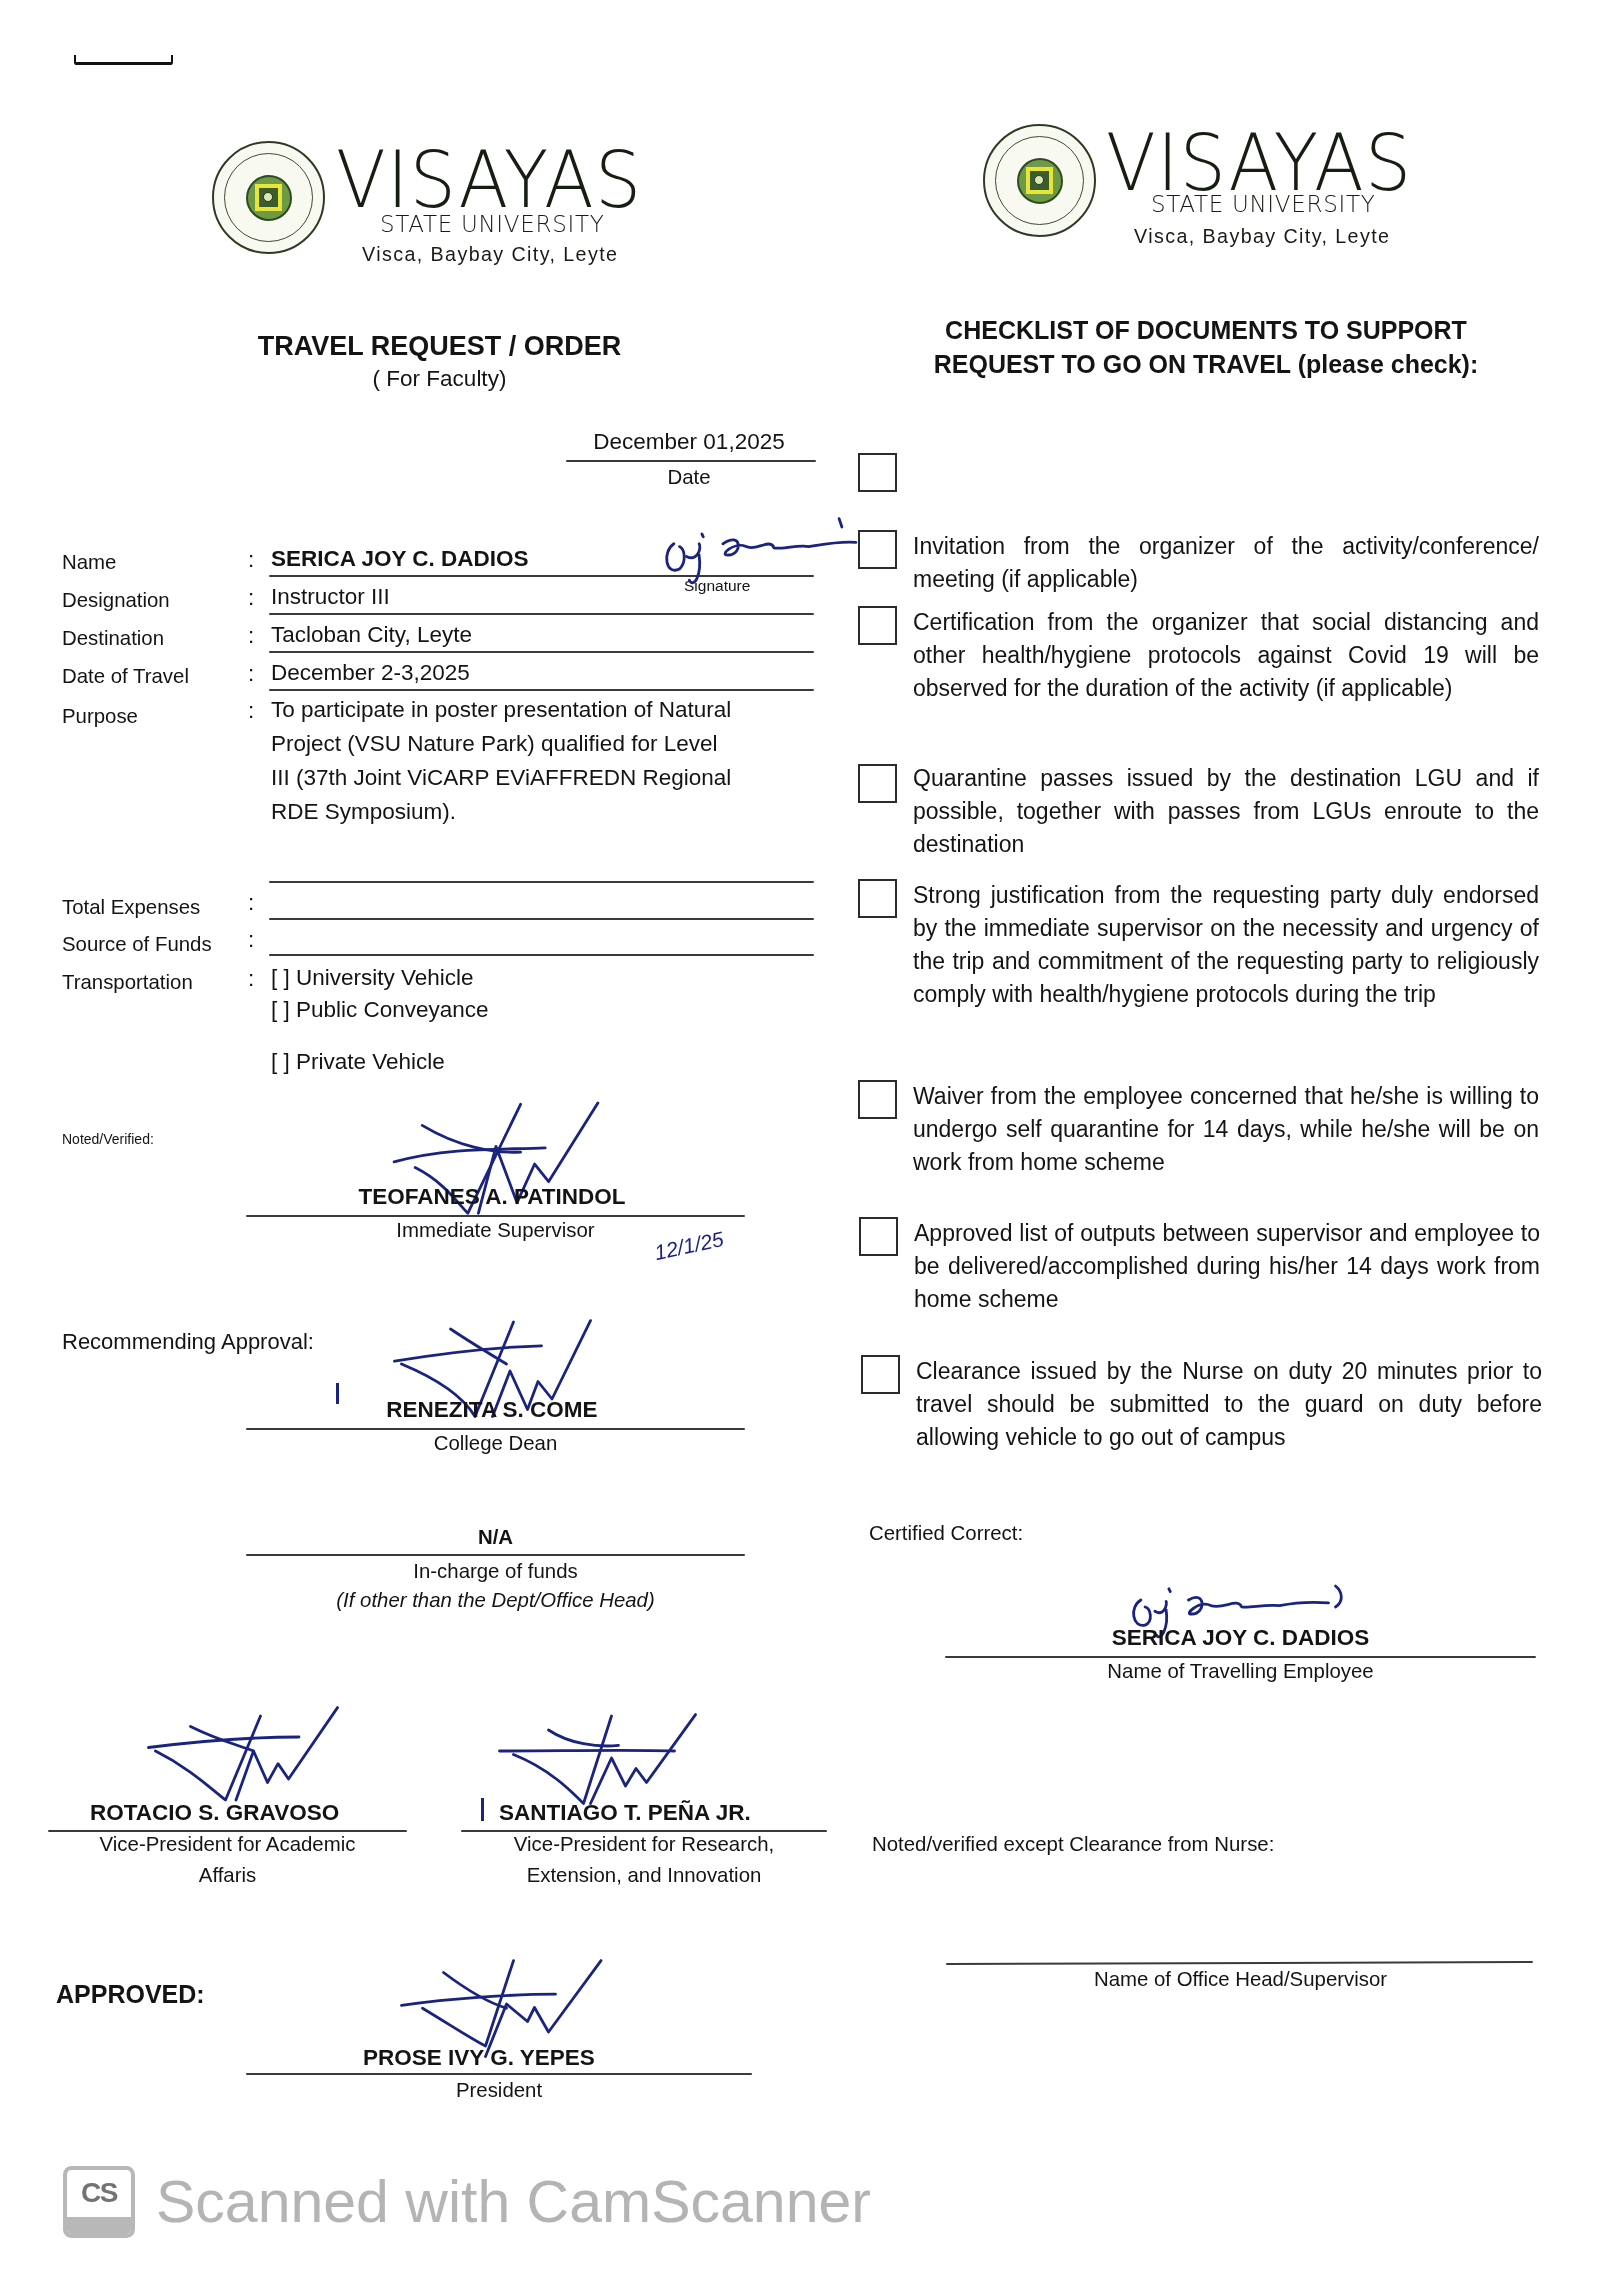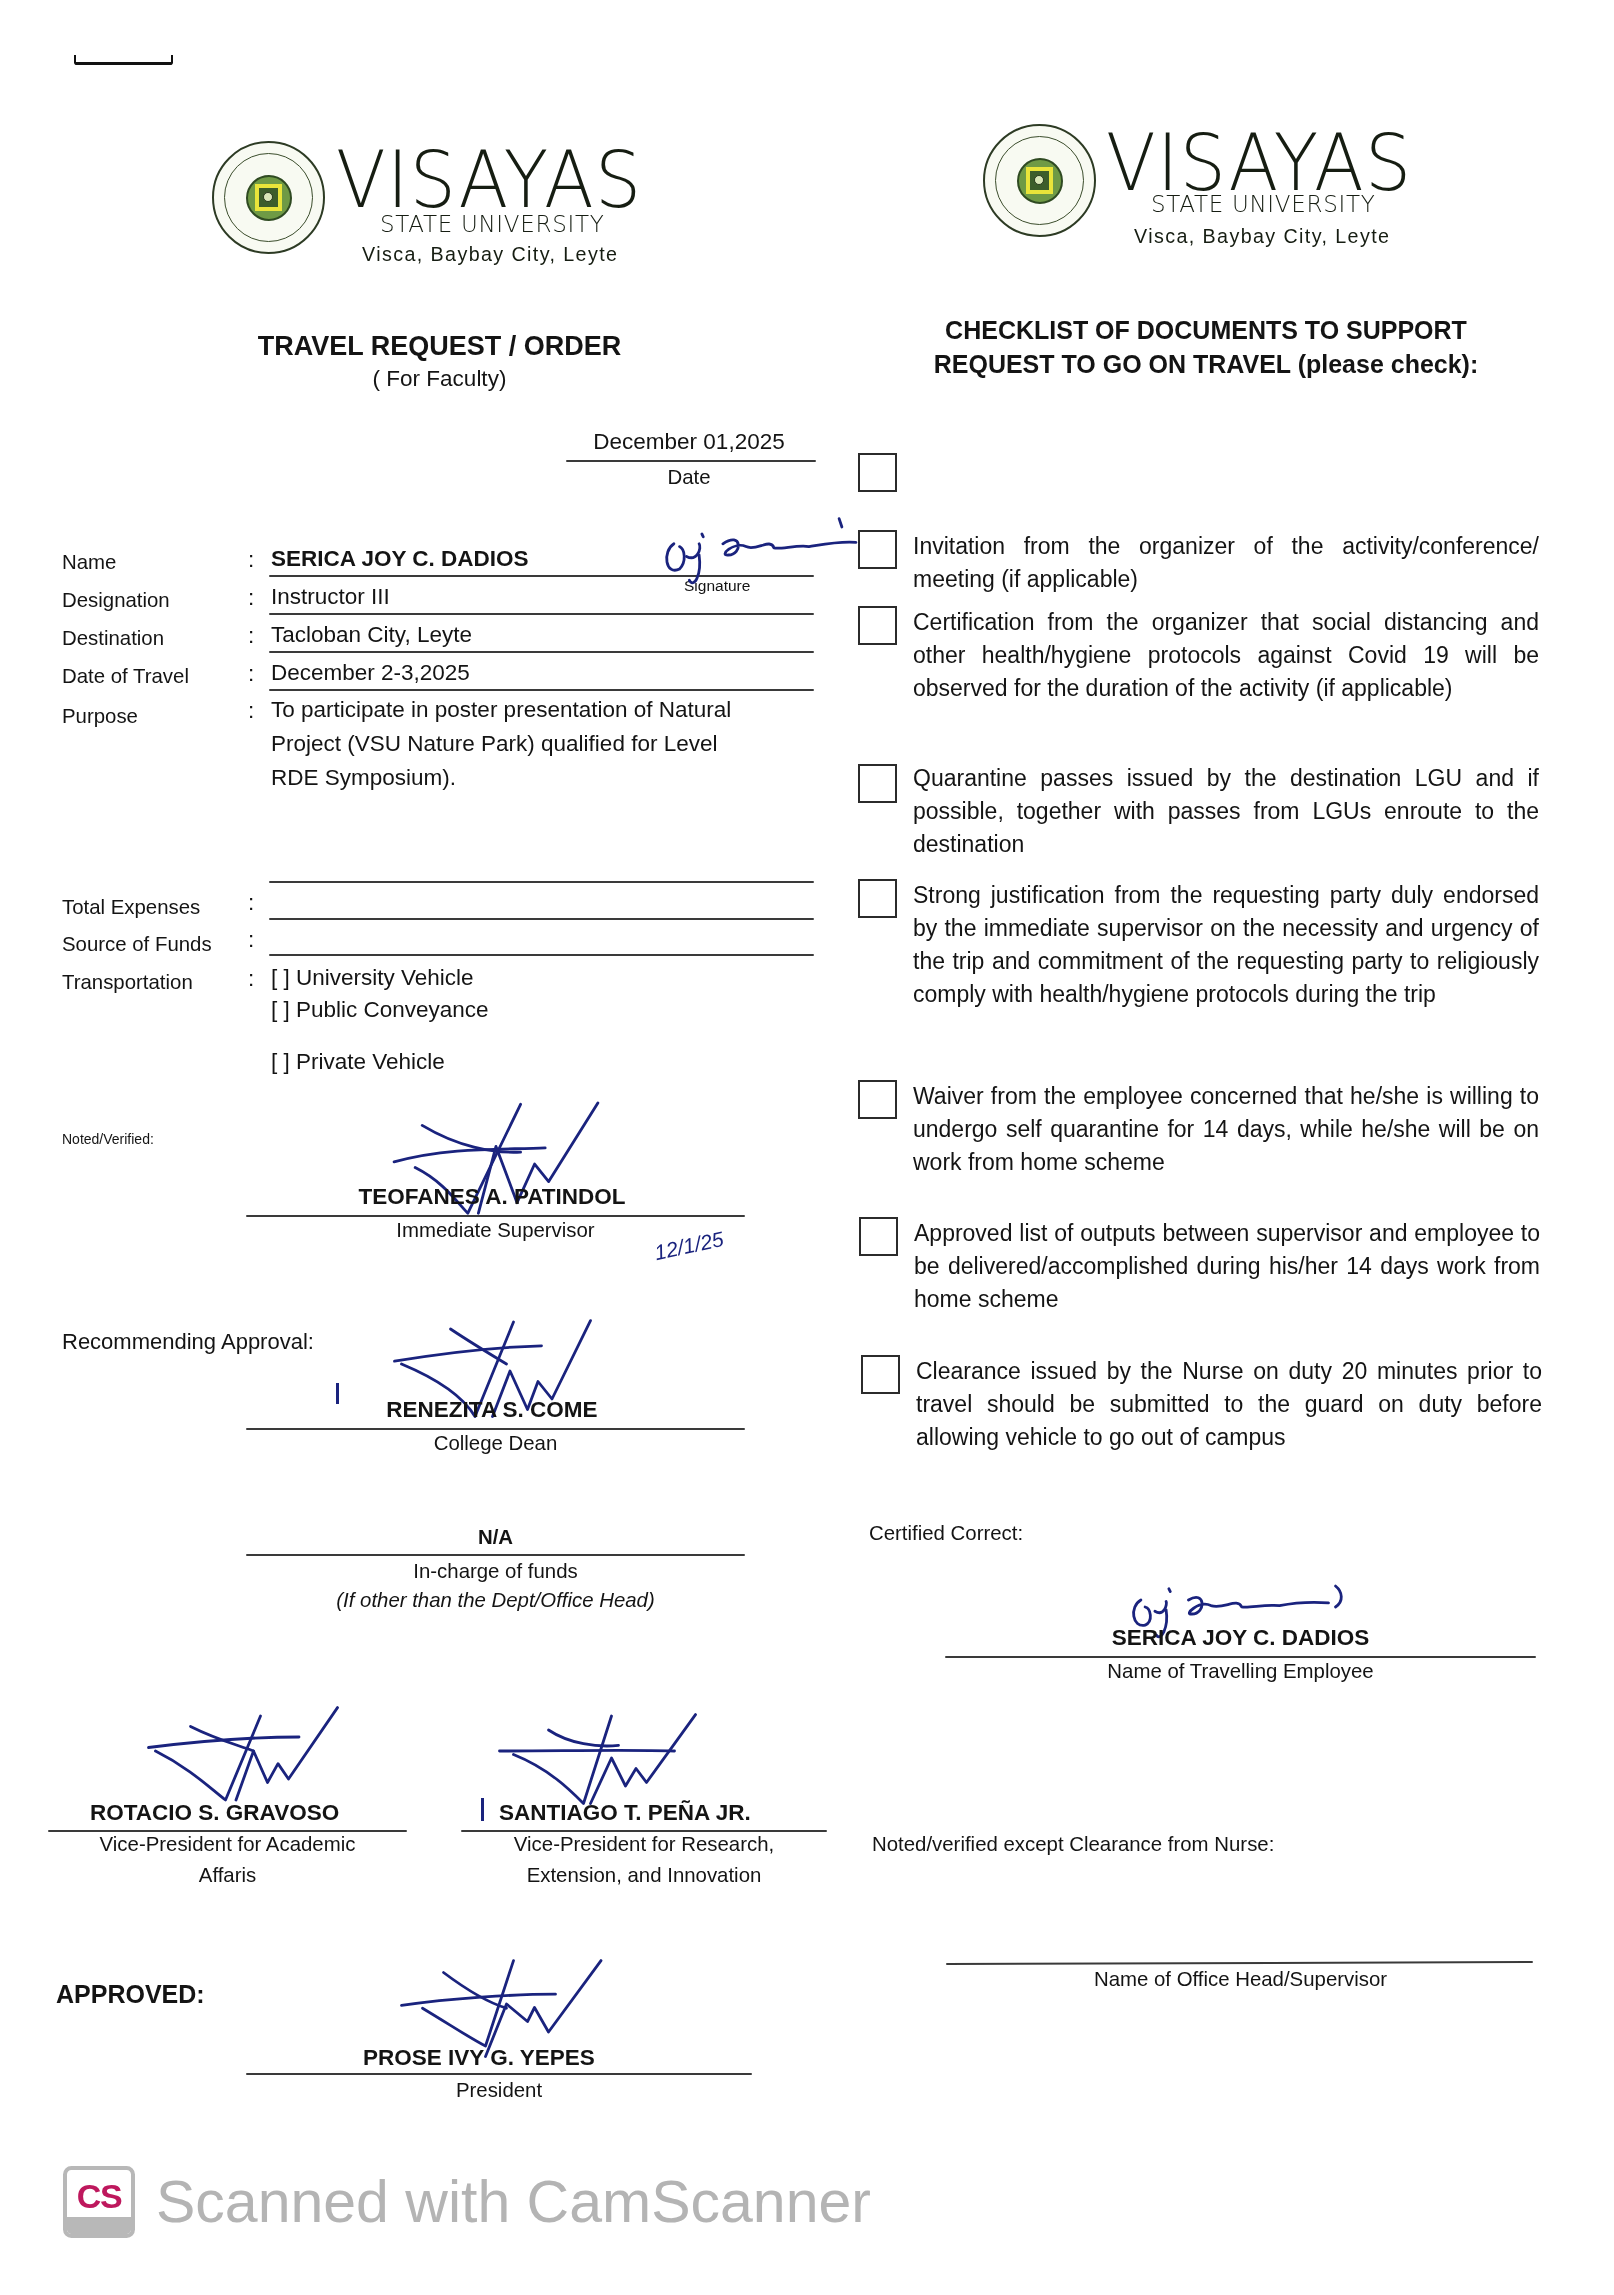--- a/index.html
+++ b/index.html
@@ -59,21 +59,21 @@
   .watermark {
     position: absolute; left: 63px; top: 2166px; display: flex; align-items: center; gap: 21px;
     color: #b8b8b8;
   }
   .cs-logo {
     width: 72px; height: 72px; border-radius: 8.4px; border: 4.2px solid #b8b8b8;
     box-sizing: border-box; position: relative; overflow: hidden;
   }
   .cs-logo span {
     position: absolute; left: 0; right: 0; top: 7px; text-align: center;
-    font-weight: bold; font-size: 34px; color: #be185d; letter-spacing: -1.4px;
+    font-weight: bold; font-size: 28px; color: #737373; letter-spacing: -1.4px;
   }
   .cs-logo .band { position: absolute; left: 0; right: 0; bottom: 0; height: 17px; background: #b8b8b8; }
   .wm-text { font-size: 59px; font-family: "Liberation Sans", sans-serif; color: #b4b4b4; }
 </style>
 </head>
 <body>
 
 <div class="abs" style="left:74px;top:55px;width:95px;height:7px;border-bottom:3.5px solid #111;border-left:2.8px solid #111;border-right:2.8px solid #111;border-radius:0 0 2.8px 2.8px;"></div>
 
 <div>
@@ -141,20 +141,21 @@
 
 <div class="abs txt" style="left:271px;top:622px;">Tacloban City, Leyte</div>
 <div class="line" style="left:269px;top:651px;width:545px;"></div>
 
 <div class="abs txt" style="left:271px;top:660px;">December 2-3,2025</div>
 <div class="line" style="left:269px;top:689px;width:545px;"></div>
 
 <div class="abs txt" style="left:271px;top:693px;width:556px;line-height:34px;">
   <div>To participate in poster presentation of Natural</div>
   <div>Project (VSU Nature Park) qualified for Level</div>
+  <div>III (37th Joint ViCARP EViAFFREDN Regional</div>
   <div>RDE Symposium).</div>
 </div>
 <div class="line" style="left:269px;top:881px;width:545px;"></div>
 
 <div class="abs txt" style="left:271px;top:890px;width:542px;height:27px;"></div>
 <div class="line" style="left:269px;top:918px;width:545px;"></div>
 
 <div class="abs txt" style="left:271px;top:927px;width:542px;height:27px;"></div>
 <div class="line" style="left:269px;top:954px;width:545px;"></div>
 

